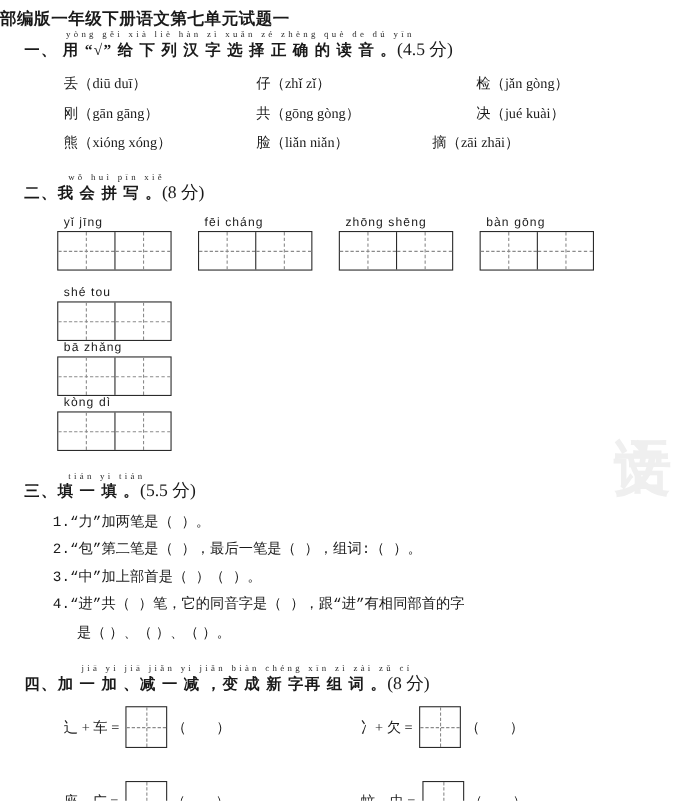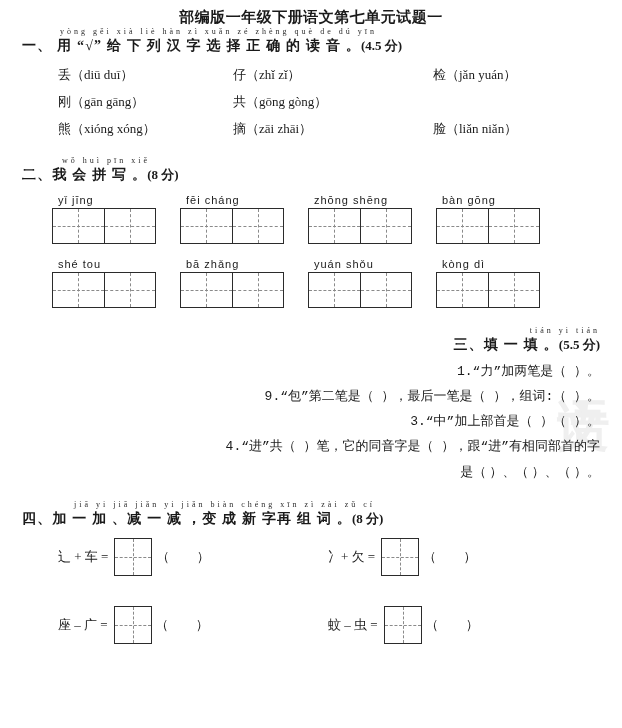--- a/index.html
+++ b/index.html
@@ -16,40 +16,40 @@
     overflow: hidden;
   }
   .page {
     position: relative;
     width: 622px;
     height: 728px;
     padding: 0;
     box-sizing: border-box;
   }
   .title {
-    text-align: center;
+    text-align: left;
     font-size: 15px;
     font-weight: bold;
     margin-top: 8px;
     letter-spacing: 0.5px;
   }
 
   .section {
     margin: 0 22px;
   }
   .sec-head {
     font-size: 14px;
     font-weight: bold;
     letter-spacing: 1.2px;
     line-height: 18px;
     white-space: nowrap;
   }
   .sec-head .score {
-    font-weight: bold;
-    font-size: 13px;
+    font-weight: normal;
+    font-size: 16px;
     letter-spacing: 0;
   }
 
   
   .q1-rows {
     margin-top: 6px;
   }
   .q1-row {
     display: flex;
     font-size: 13px;
@@ -218,30 +218,31 @@
 
     <div class="section">
       <div class="mini-py">yòng                gěi xià liè hàn zì xuǎn zé zhèng què de dú yīn</div>
       <div class="sec-head">
         <span>一、 用 “√” 给 下 列 汉 字 选 择 正 确 的 读 音 。</span><span class="score">(4.5 分)</span>
       </div>
       <div class="q1-rows">
         <div class="q1-row">
           <div class="q1-cell c1">丢（diū  duī）</div>
           <div class="q1-cell c2">仔（zhǐ  zǐ）</div>
-          <div class="q1-cell c3">检（jǎn  yuán）</div>
+          <div class="q1-cell c3">检（jǎn  gòng）</div>
         </div>
         <div class="q1-row">
           <div class="q1-cell c1">刚（gān  gāng）</div>
           <div class="q1-cell c2">共（gōng  gòng）</div>
+          <div class="q1-cell c3">决（jué  kuài）</div>
         </div>
         <div class="q1-row">
           <div class="q1-cell c1">熊（xióng  xóng）</div>
+          <div class="q1-cell c3">脸（liǎn  niǎn）</div>
           <div class="q1-cell c2">摘（zāi  zhāi）</div>
-          <div class="q1-cell c3">脸（liǎn  niǎn）</div>
         </div>
       </div>
     </div>
 
     <div class="section" style="margin-top:14px;">
       <div class="mini-py indent2">wǒ huì pīn xiě</div>
       <div class="sec-head">
         <span>二、我 会 拼 写 。</span><span class="score">(8 分)</span>
       </div>
 
@@ -270,61 +271,54 @@
           </div>
           <div class="grid-item">
             <div class="py">bàn  gōng</div>
             <div class="tzg">
                 <div class="cell"></div>
                 <div class="cell"></div>
               </div>
           </div>
         </div>
 
-        <div class="grid-row" style="margin-top:14px;">
+        <div class="grid-row" style="margin-top:14px;flex-direction:column;">
           <div class="grid-item">
             <div class="py">shé   tou</div>
             <div class="tzg">
                 <div class="cell"></div>
                 <div class="cell"></div>
               </div>
           </div>
           <div class="grid-item">
             <div class="py">bā  zhǎng</div>
             <div class="tzg">
                 <div class="cell"></div>
                 <div class="cell"></div>
               </div>
           </div>
           <div class="grid-item">
-            <div class="py">yuán shǒu</div>
-            <div class="tzg">
-                <div class="cell"></div>
-                <div class="cell"></div>
-              </div>
-          </div>
-          <div class="grid-item">
             <div class="py">kòng    dì</div>
             <div class="tzg">
                 <div class="cell"></div>
                 <div class="cell"></div>
               </div>
           </div>
         </div>
       </div>
     </div>
 
-    <div class="section" style="margin-top:18px;text-align:right;">
+    <div class="section" style="margin-top:18px;">
       <div class="mini-py indent3">tián  yi  tián</div>
       <div class="sec-head">
         <span>三、填 一 填 。</span><span class="score">(5.5 分)</span>
       </div>
       <div class="q3-list">
         <div class="q3-item">1.“力”加两笔是（      ）。</div>
-        <div class="q3-item">9.“包”第二笔是（      ），最后一笔是（      ），组词:（        ）。</div>
+        <div class="q3-item">2.“包”第二笔是（      ），最后一笔是（      ），组词:（        ）。</div>
         <div class="q3-item">3.“中”加上部首是（      ）（      ）。</div>
         <div class="q3-item">4.“进”共（    ）笔，它的同音字是（      ），跟“进”有相同部首的字</div>
         <div class="q3-cont">是（      ）、（      ）、（      ）。</div>
       </div>
     </div>
 
     <div class="section" style="margin-top:16px;">
       <div class="mini-py indent4">jiā  yi  jiā      jiǎn  yi  jiǎn      biàn chéng xīn zì zài zǔ cí</div>
       <div class="sec-head">
         <span>四、加 一 加 、减 一 减 ，变 成 新 字再 组 词 。</span><span class="score">(8 分)</span>

